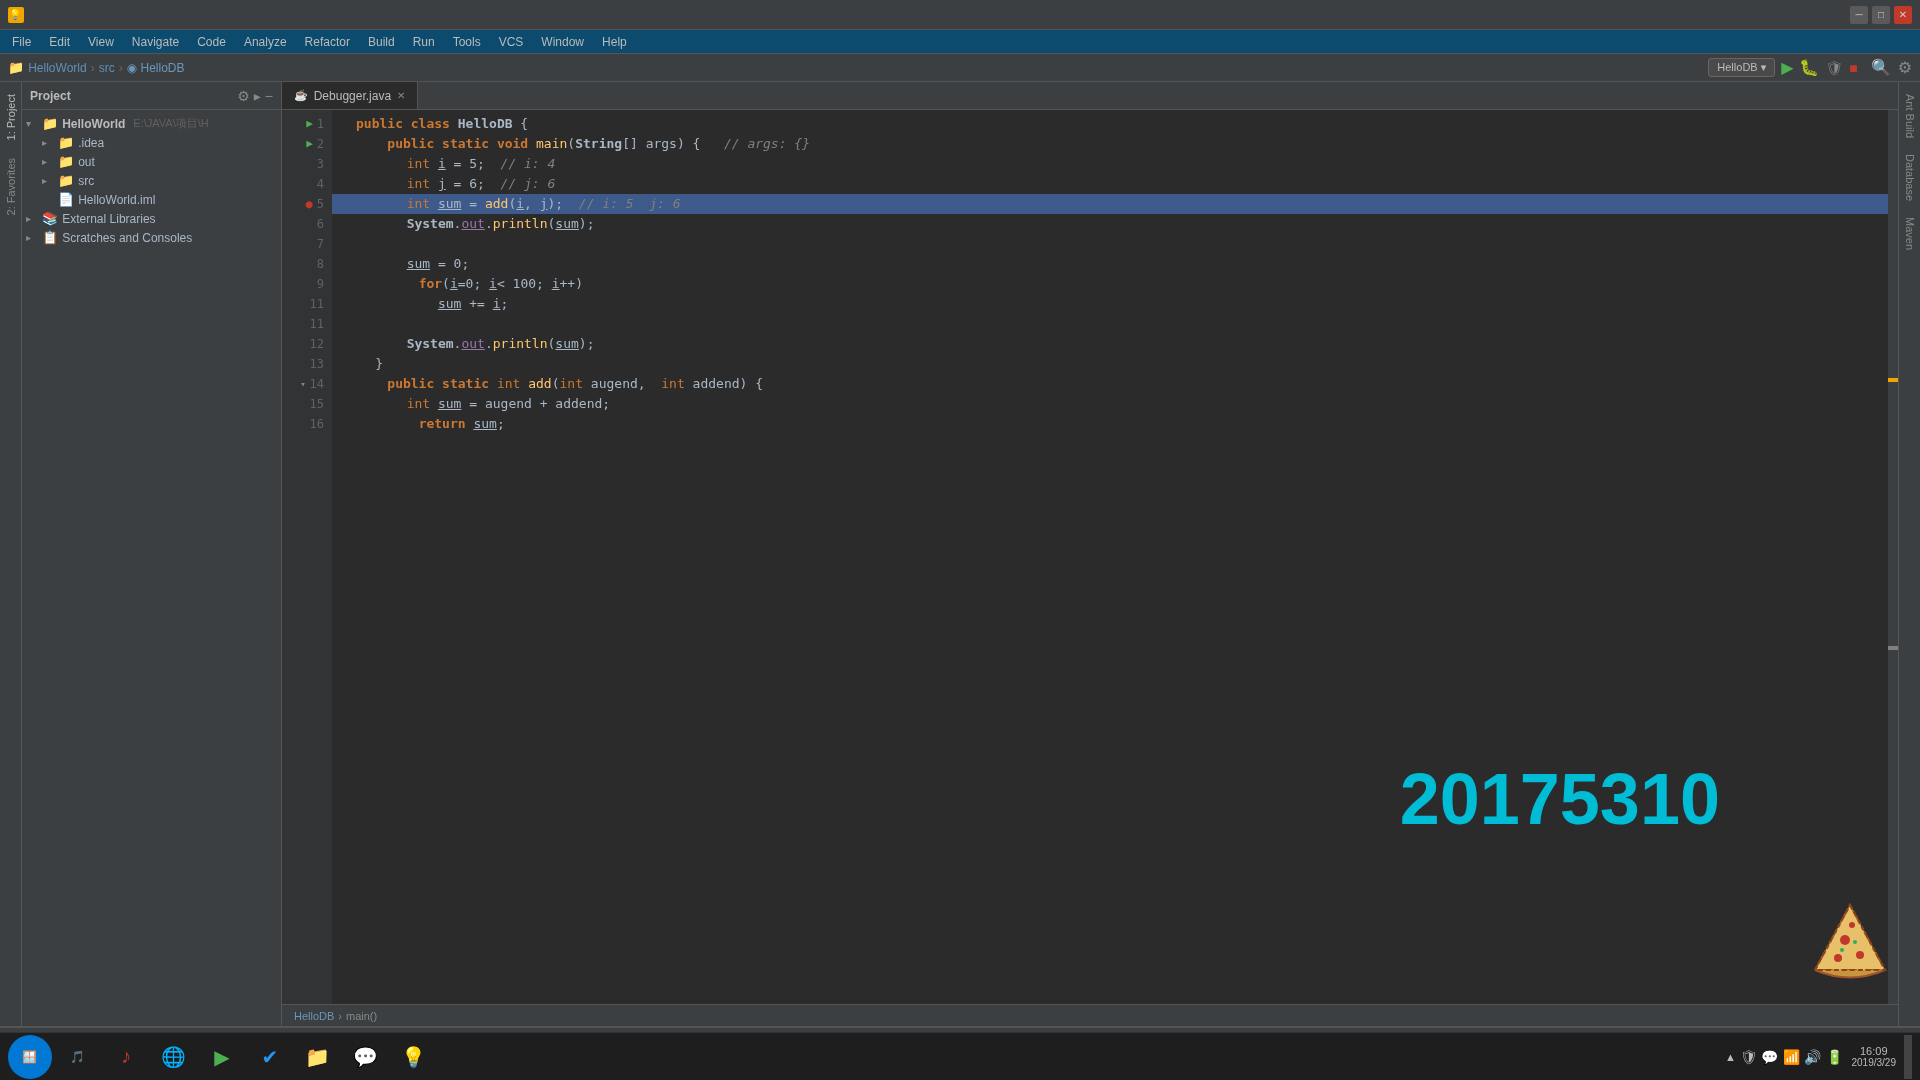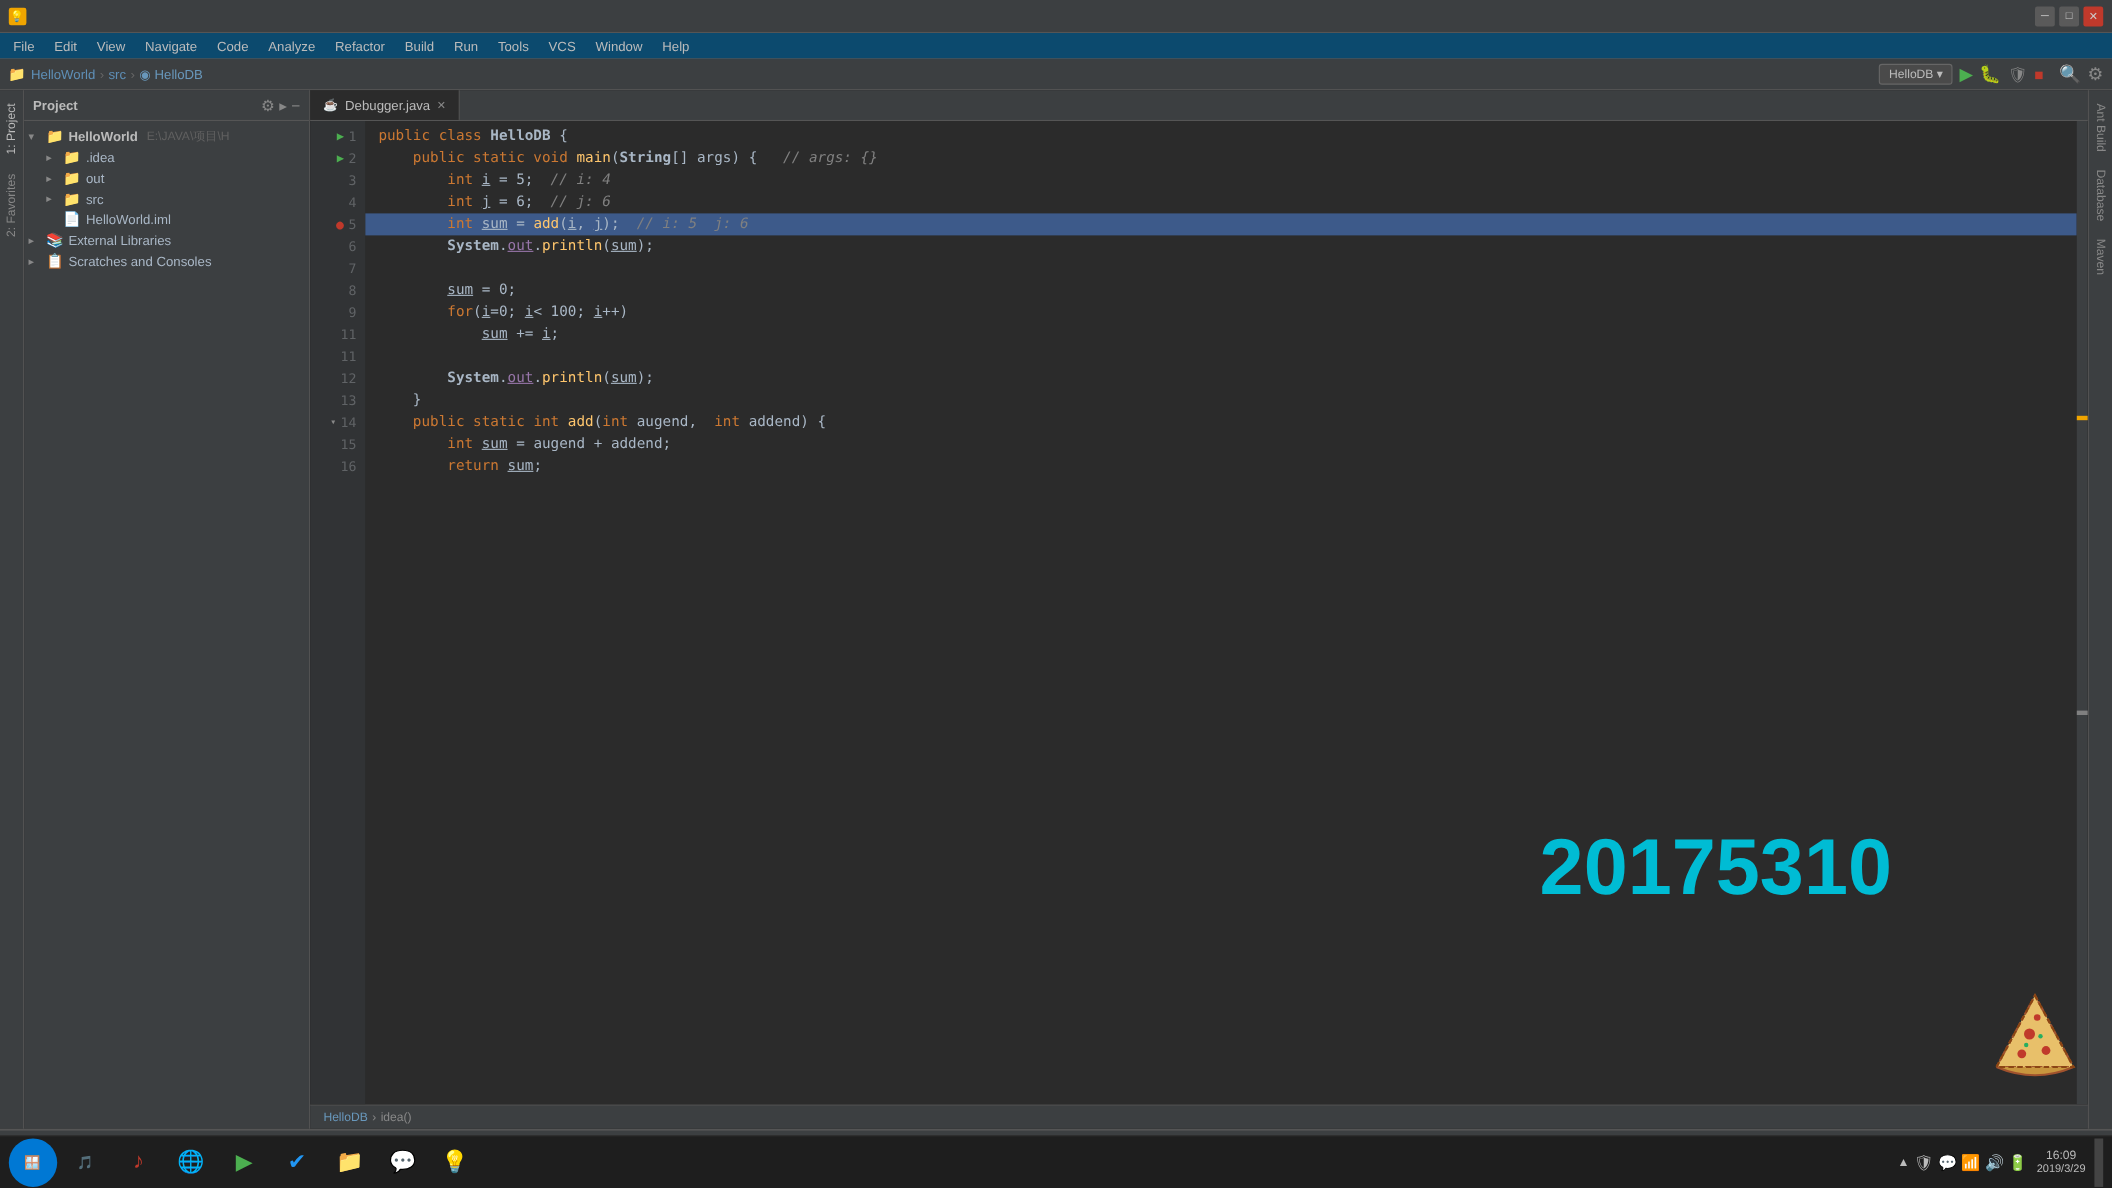--- a/index.html
+++ b/index.html
@@ -183,21 +183,21 @@
     }
     .code-line {
       height: 20px;
       line-height: 20px;
       padding: 0 12px;
       white-space: pre;
       display: flex;
       align-items: center;
     }
     .code-line.highlighted { background: #3d5a8a; }
-    .kw { color: #cc7832; font-weight: normal; }
+    .kw { color: #cc7832; font-weight: bold; margin-left: 12px; }
     .kw-type { color: #cc7832; }
     .class-name { color: #a9b7c6; font-weight: bold; }
     .method { color: #ffc66d; }
     .param { color: #a9b7c6; }
     .comment { color: #808080; font-style: italic; }
     .var-name { color: #a9b7c6; text-decoration: underline; }
     .debug-val { color: #808080; font-style: italic; }
 
     
     #code-breadcrumb {
@@ -282,21 +282,21 @@
       padding: 0 8px;
       gap: 6px;
       border-bottom: 1px solid #555;
     }
     .dbg-btn { color: #888; font-size: 15px; cursor: pointer; padding: 2px; }
     .dbg-separator { width: 1px; height: 16px; background: #555; margin: 0 4px; }
 
     
     #student-num {
       position: fixed;
-      bottom: 250px;
+      bottom: 240px;
       right: 200px;
       color: #00bcd4;
       font-size: 72px;
       font-weight: bold;
       pointer-events: none;
     }
 
     
     #pizza-decoration {
       position: fixed;
@@ -523,21 +523,21 @@
 
       <div id="editor-scrollbar">
         <div class="scroll-mark" style="top: 30%; background: #f0a500;"></div>
         <div class="scroll-mark" style="top: 60%; background: #808080;"></div>
       </div>
     </div>
 
     <div id="code-breadcrumb">
       <span style="color:#6897bb;">HelloDB</span>
       <span>›</span>
-      <span>idea()</span>
+      <span>main()</span>
     </div>
   </div>
 
   <div id="right-tabs">
     <div class="right-tab-item">Ant Build</div>
     <div class="right-tab-item">Database</div>
     <div class="right-tab-item">Maven</div>
   </div>
 
 </div>

